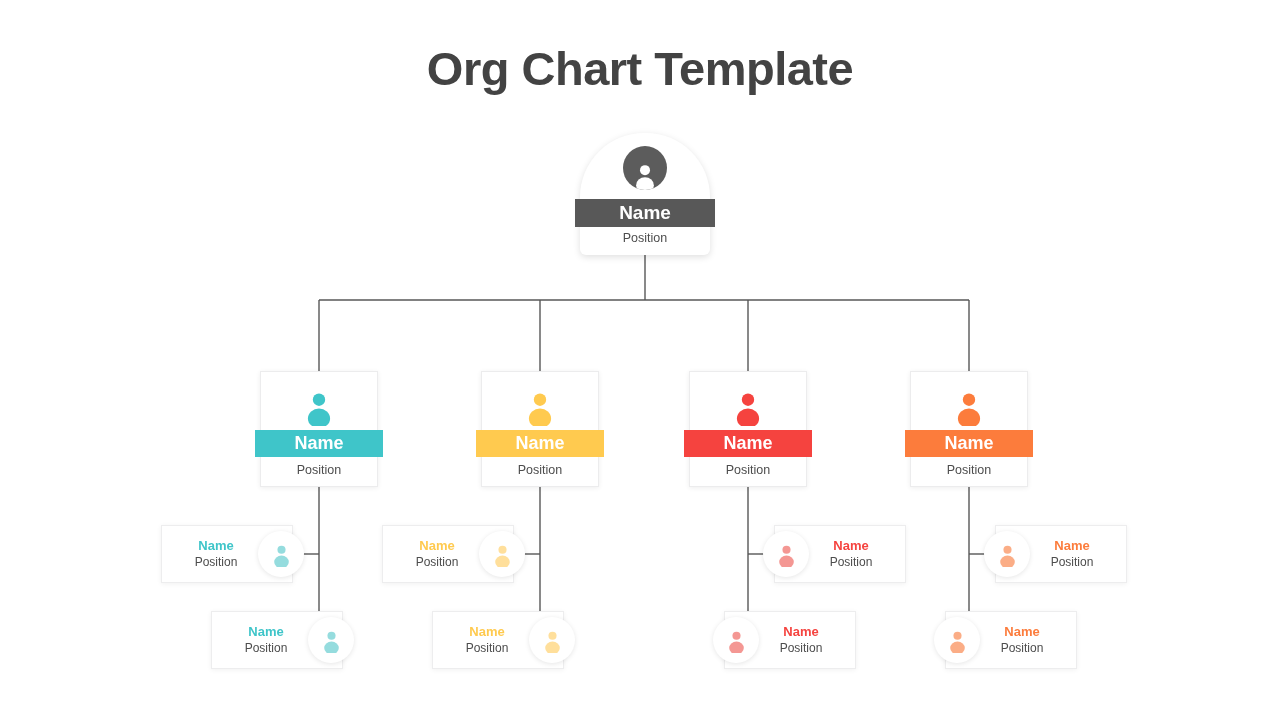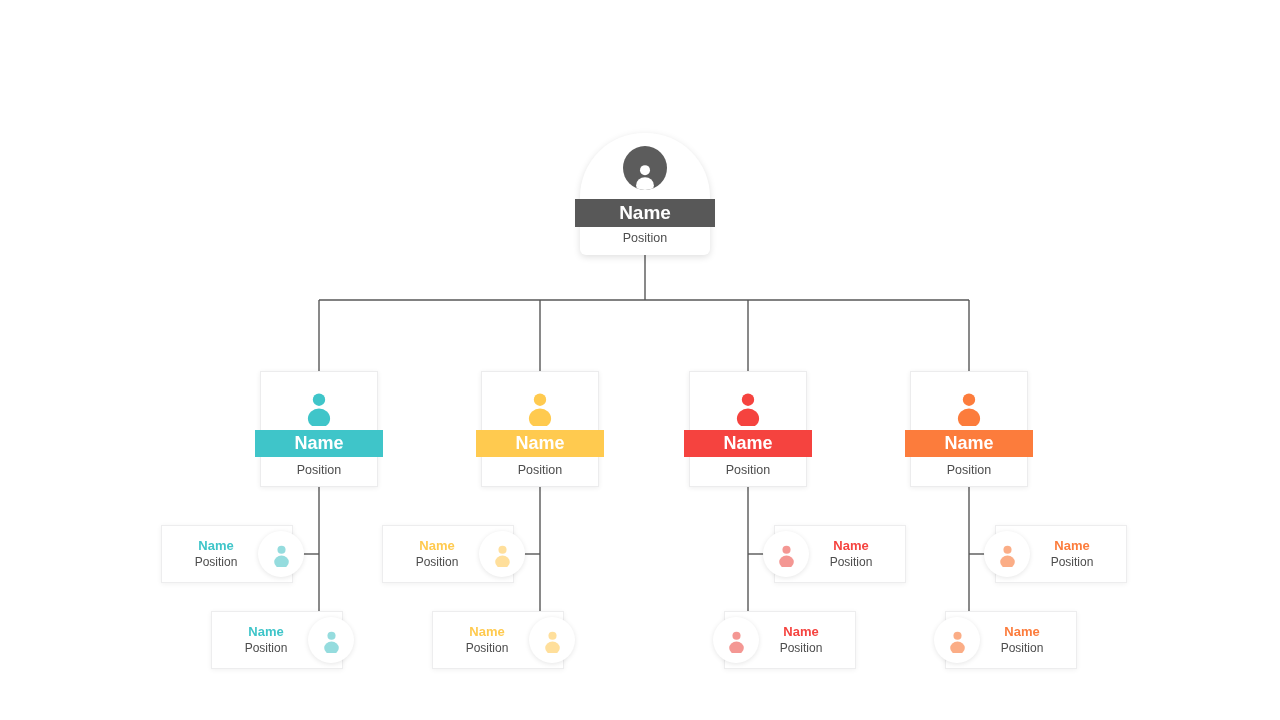--- a/index.html
+++ b/index.html
@@ -183,20 +183,21 @@
   .leaf-card.icon-right .leaf-badge { right: -12px; }
   .leaf-card.icon-right .leaf-text  { left: 6px; width: 96px; }
   .leaf-card.icon-left  .leaf-badge { left: -12px; }
   .leaf-card.icon-left  .leaf-text  { right: 4px; width: 100px; }
 </style>
 </head>
 <body>
 
 <div id="stage">
 
+  <div class="title">Org Chart Template</div>
 
   <svg id="wires" viewBox="0 0 1280 720" width="1280" height="720">
       <line x1="645" y1="255" x2="645" y2="300" stroke="#575757" stroke-width="1.4"></line>
       <line x1="319" y1="300" x2="969" y2="300" stroke="#575757" stroke-width="1.4"></line>
       <line x1="319" y1="300" x2="319" y2="371" stroke="#575757" stroke-width="1.4"></line>
       <line x1="540" y1="300" x2="540" y2="371" stroke="#575757" stroke-width="1.4"></line>
       <line x1="748" y1="300" x2="748" y2="371" stroke="#575757" stroke-width="1.4"></line>
       <line x1="969" y1="300" x2="969" y2="371" stroke="#575757" stroke-width="1.4"></line>
       <line x1="319" y1="554" x2="303" y2="554" stroke="#575757" stroke-width="1.4"></line>
       <line x1="319" y1="487" x2="319" y2="619" stroke="#575757" stroke-width="1.4"></line>

